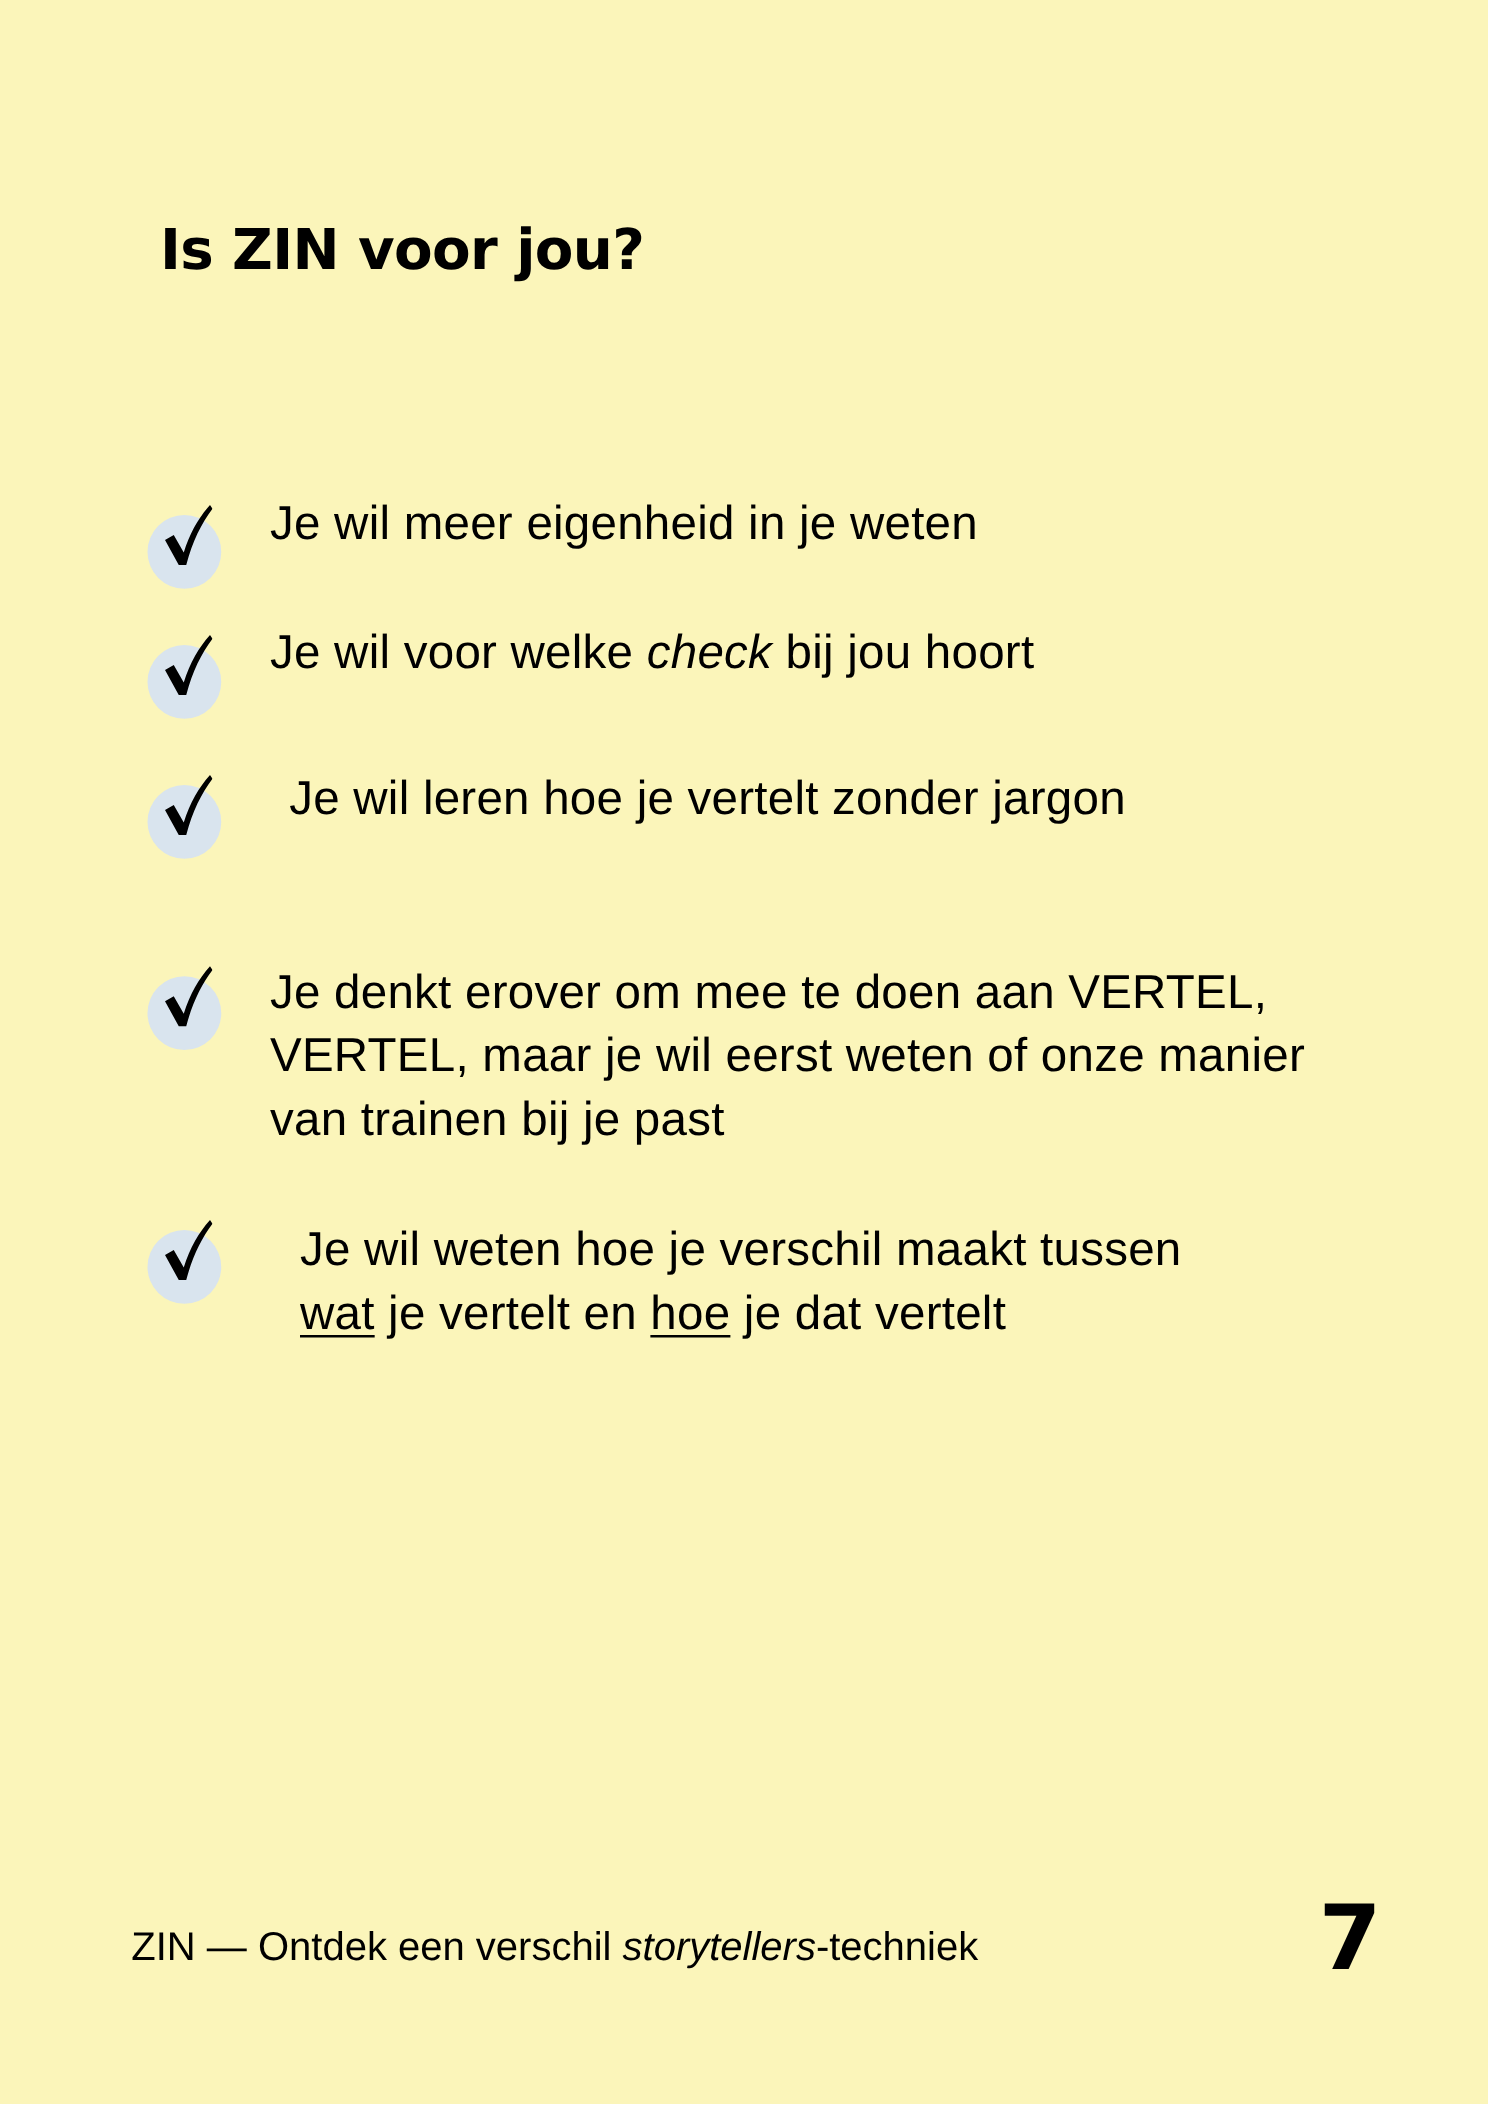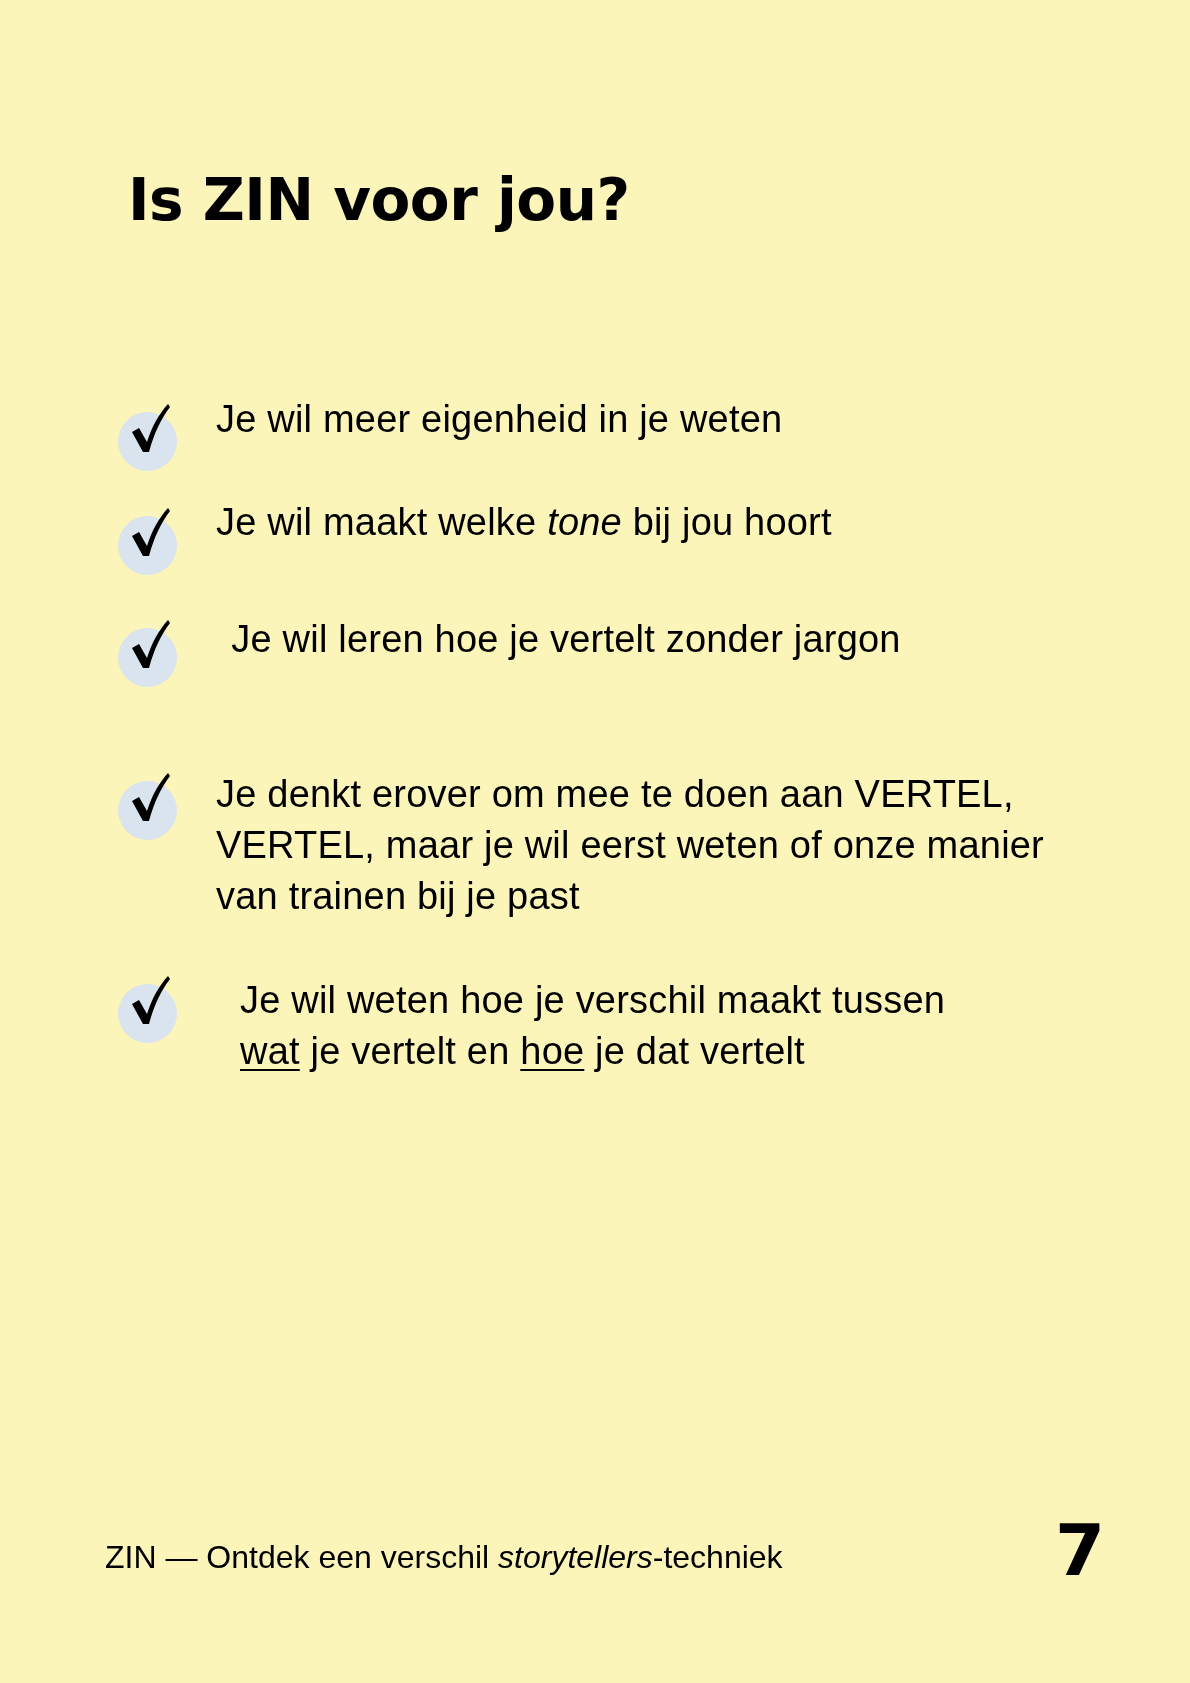--- a/index.html
+++ b/index.html
@@ -8,21 +8,21 @@
       background: #fbf5ba;
       position: relative;
       overflow: hidden;
       font-family: "DejaVu Sans", "Liberation Sans", sans-serif;
       color: #000;
     }
     .title {
       position: absolute; left: 128px; top: 165px;
       font-family: "DejaVu Sans", sans-serif;
       font-weight: bold;
-      font-size: 58px;
+      font-size: 45px;
       line-height: 70px;
       letter-spacing: -0.5px;
       margin: 0;
     }
     .title .l2 { font-style: italic; display: block; }
     .title .l1 { display: block; }
 
     .item {
       position: absolute; left: 118px; width: 960px;
     }
@@ -74,21 +74,21 @@
     </div>
   </div>
 
   <div class="item" style="top:516px;">
     <div class="check">
       <svg width="40" height="52" viewBox="0 0 40 52">
         <path d="M2 30 L9 26 L17 40 C22 24 29 12 38 2 L40 5 C31 17 24 31 19 50 L13 50 Z" fill="#000"></path>
       </svg>
     </div>
     <div class="item-text" style="top:-19px;">
-      <span>Je wil maakt welke </span><i>tone</i><span> bij jou hoort</span>
+      <span>Je wil voor welke </span><i>check</i><span> bij jou hoort</span>
     </div>
   </div>
 
   <div class="item" style="top:628px;">
     <div class="check">
       <svg width="40" height="52" viewBox="0 0 40 52">
         <path d="M2 30 L9 26 L17 40 C22 24 29 12 38 2 L40 5 C31 17 24 31 19 50 L13 50 Z" fill="#000"></path>
       </svg>
     </div>
     <div class="item-text" style="top:-14px; width:700px;text-align:center;">

